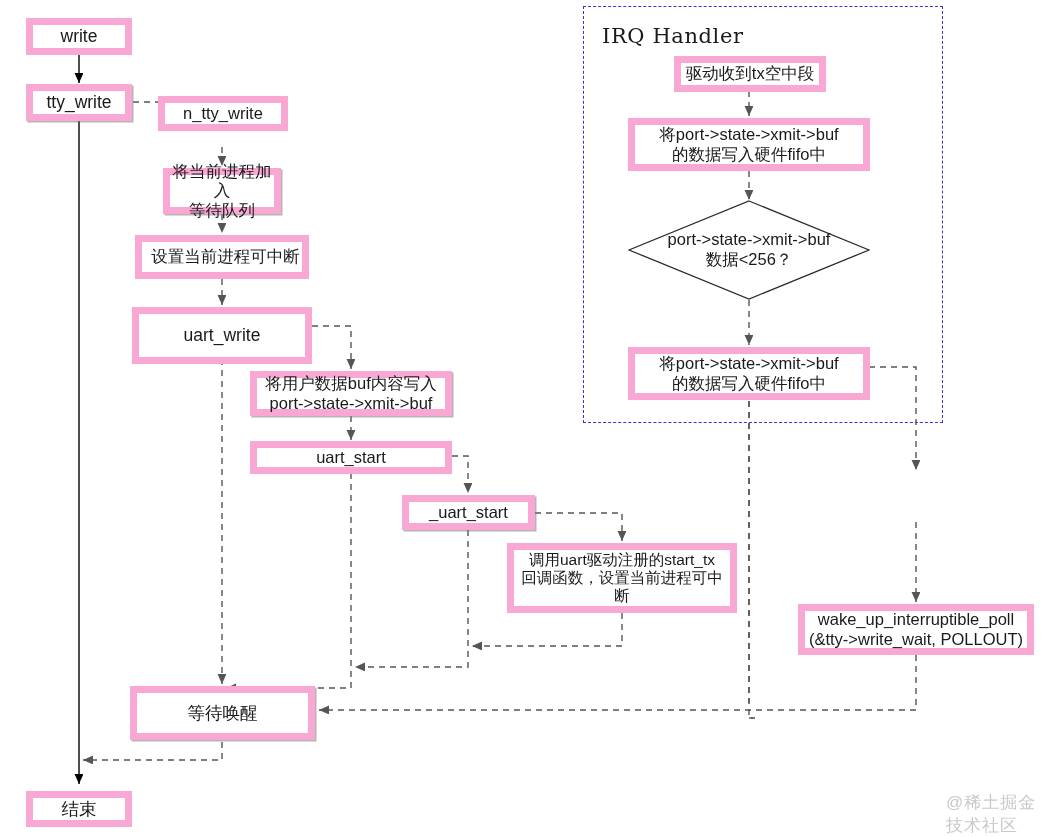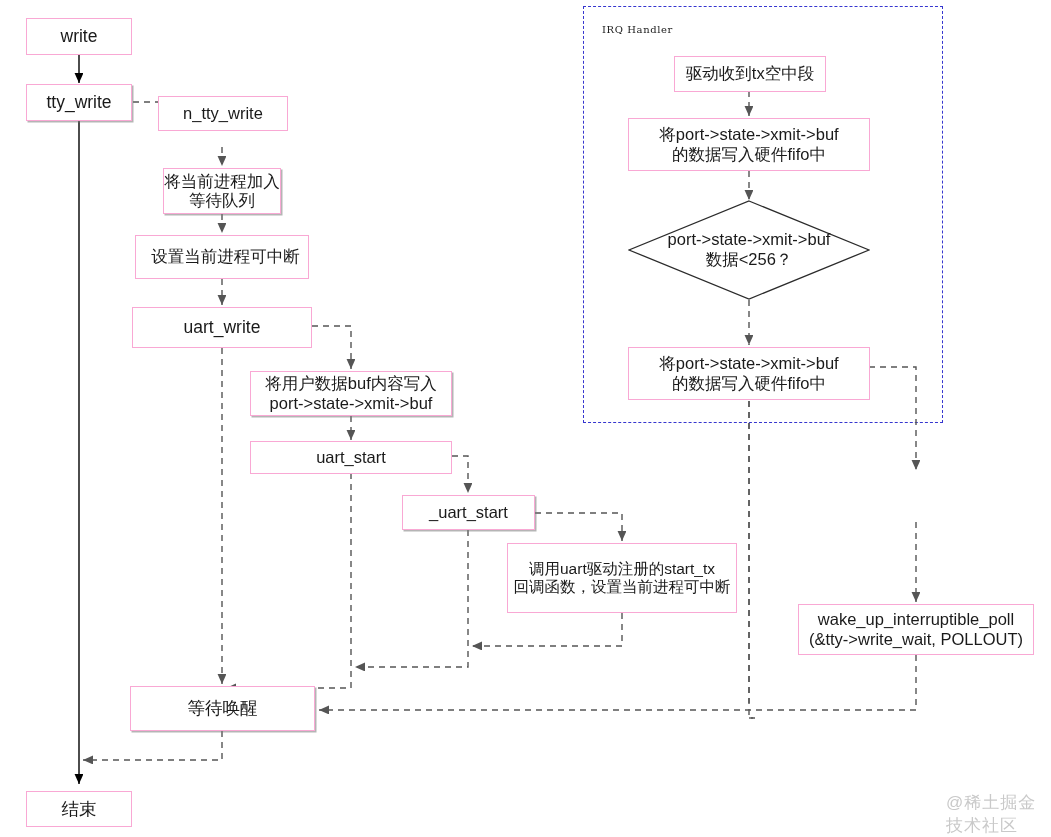--- a/index.html
+++ b/index.html
@@ -19,21 +19,21 @@
     position: absolute;
     left: 0; top: 0;
     width: 1051px;
     height: 837px;
     pointer-events: none;
   }
   .node {
     position: absolute;
     box-sizing: border-box;
     background: #ffffff;
-    border: 1px solid #f9a8d4;
+    border: 7px solid #f9a8d4;
     display: flex;
     align-items: center;
     justify-content: center;
     text-align: center;
     color: #1a1a1a;
     line-height: 1.18;
     white-space: pre-line;
     box-shadow: 1.5px 1.5px 0 0 rgba(120,120,120,0.55);
   }
   .node.s15 { font-size: 15.5px; }
@@ -61,21 +61,21 @@
 
   .irq-frame {
     position: absolute;
     box-sizing: border-box;
     border: 1.6px dashed #3636cf;
     background: transparent;
   }
   .irq-label {
     position: absolute;
     font-family: "DejaVu Serif", "Liberation Serif", serif;
-    font-size: 10px;
+    font-size: 21px;
     color: #1a1a1a;
     letter-spacing: 0.6px;
   }
   .watermark {
     position: absolute;
     color: #c9c9c9;
     font-size: 17px;
     letter-spacing: 1px;
     font-family: "Liberation Sans", "DejaVu Sans", sans-serif;
   }
@@ -159,33 +159,33 @@
 
   <div class="node s17" style="left:26px; top:84px; width:106px; height:37px;">tty_write</div>
 
   <div class="node s16 noshadow" style="left:158px; top:96px; width:130px; height:35px;">n_tty_write</div>
 
   <div class="node s16" style="left:163px; top:168px; width:118px; height:46px;">将当前进程加入
 等待队列</div>
 
   <div class="node s16 noshadow" style="left:135px; top:235px; width:174px; height:44px;padding-left:7px;">设置当前进程可中断</div>
 
-  <div class="node s17 noshadow" style="left:132px; top:307px; width:180px; height:41px;">uart_write</div>
+  <div class="node s17 noshadow" style="left:132px; top:307px; width:180px; height:57px;">uart_write</div>
 
   <div class="node s16" style="left:250px; top:371px; width:202px; height:45px;">将用户数据buf内容写入
 port-&gt;state-&gt;xmit-&gt;buf</div>
 
   <div class="node s16 noshadow" style="left:250px; top:441px; width:202px; height:33px;">uart_start</div>
 
   <div class="node s16" style="left:402px; top:495px; width:133px; height:35px;">_uart_start</div>
 
   <div class="node s15 noshadow" style="left:507px; top:543px; width:230px; height:70px;">调用uart驱动注册的start_tx
 回调函数，设置当前进程可中断</div>
 
-  <div class="node s17" style="left:130px; top:686px; width:185px; height:45px;">等待唤醒</div>
+  <div class="node s17" style="left:130px; top:686px; width:185px; height:54px;">等待唤醒</div>
 
   <div class="node s17 noshadow" style="left:26px; top:791px; width:106px; height:36px;">结束</div>
 
   <div class="node s16 noshadow" style="left:674px; top:56px; width:152px; height:36px;">驱动收到tx空中段</div>
 
   <div class="node s16 noshadow" style="left:628px; top:118px; width:242px; height:53px;">将port-&gt;state-&gt;xmit-&gt;buf
 的数据写入硬件fifo中</div>
 
   <div class="diamond-wrap" style="left:628px; top:200px; width:242px; height:100px;">
     <svg width="242" height="100">

